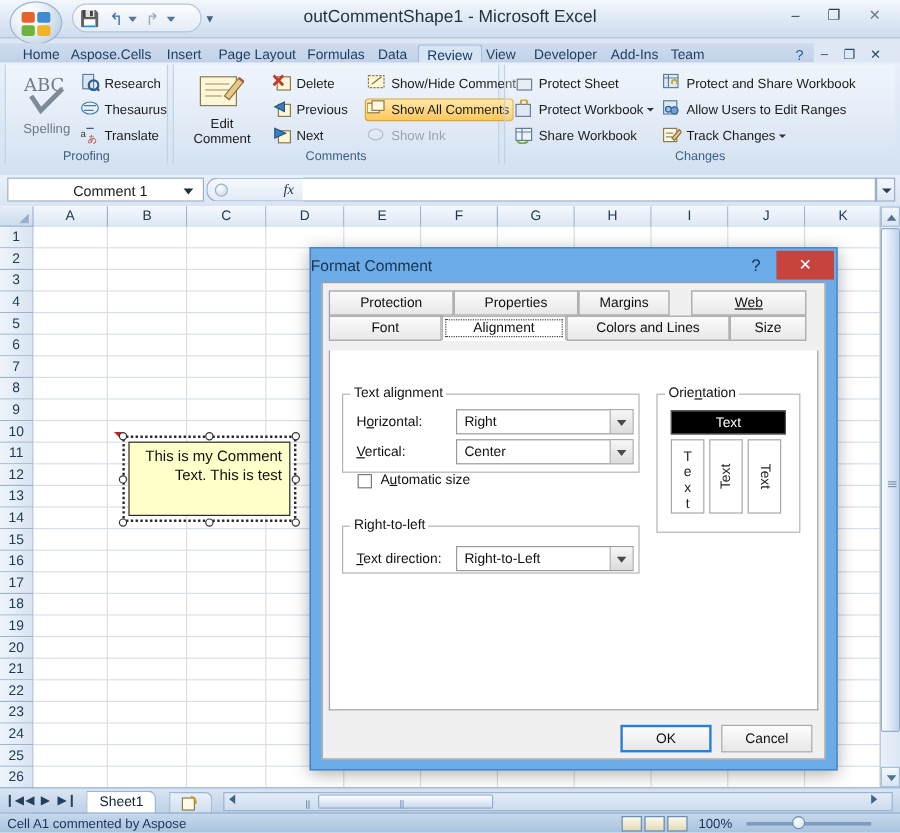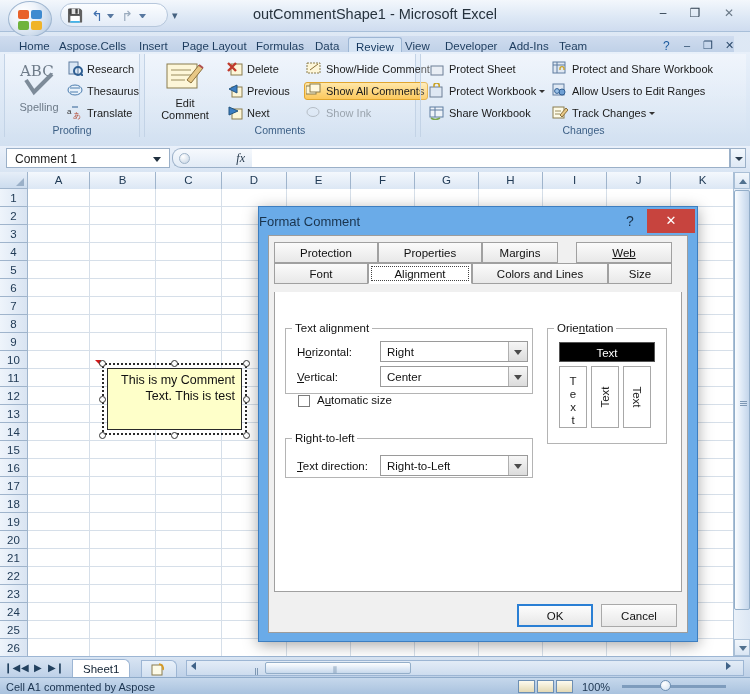--- a/index.html
+++ b/index.html
@@ -35,21 +35,21 @@
   .qat-more { position:absolute; left:172px; top:9px; font-size:11px; color:#4b6versus; color:#44617f; }
   .win-title { position:absolute; left:0; top:6px; width:750px; text-align:center;
     font-size:14.5px; color:#26323d; }
   .wbtn { position:absolute; top:2px; width:30px; height:22px; color:#2c3d4d;
     font-size:12px; line-height:22px; text-align:center; }
   .wbtn.min { left:648px; }
   .wbtn.max { left:680px; }
   .wbtn.close { left:712px; width:34px; color:#6b7a88; }
 
   
-  .tabstrip { position:absolute; left:0; top:36px; width:734px; height:20px;
+  .tabstrip { position:absolute; left:0; top:36px; width:678px; height:20px;
     background:linear-gradient(#cfdcef,#bdcfe6); border-bottom:1px solid #9db6d4; }
   .tabstrip .tab { position:absolute; top:1px; height:19px; padding:0 7px;
     font-size:11.5px; line-height:19px; color:#1d3c5e; white-space:nowrap; }
   .tabstrip .tab.active { background:#d6e4f4; border:1px solid #9db6d4;
     border-bottom:1px solid #d6e4f4; border-radius:3px 3px 0 0; color:#12365d; }
   .tb-right { position:absolute; top:3px; font-size:11px; color:#2c4a6b; }
 
   
   .ribbon { position:absolute; left:0; top:52px; width:750px; height:116px;
     background:linear-gradient(#e8f0fa,#d7e4f3 65%,#cddcee);
@@ -67,21 +67,21 @@
   .ritem.hl { background:linear-gradient(#ffe7a8,#fcc85c); border:1px solid #e0a52e;
     border-radius:3px; padding:0 3px 0 1px; }
   .bigbtn { position:absolute; text-align:center; font-size:11px; color:#1b1b1b;
     line-height:12px; }
   .caretdn { display:inline-block; width:0; height:0; margin-left:3px;
     border-left:3px solid transparent; border-right:3px solid transparent;
     border-top:3px solid #333; vertical-align:2px; }
 
   
   .fbar { position:absolute; left:0; top:146px; width:750px; height:24px;
-    background:linear-gradient(#e9f0fa,#dbe6f4); }
+    background:linear-gradient(#e9f0fa,#dbe6f4);text-align:center; }
   .namebox { position:absolute; left:6px; top:2px; width:164px; height:20px;
     background:#fff; border:1px solid #9bb0c8; font-size:12px; line-height:20px;
     padding-left:8px; color:#1a1a1a; }
   .namebox .nb-caret { position:absolute; right:8px; top:8px; width:0;height:0;
     border-left:4px solid transparent;border-right:4px solid transparent;
     border-top:5px solid #20303f; }
   .fbtns { position:absolute; left:172px; top:2px; width:80px; height:20px;
     border:1px solid #9bb0c8; border-right:none;
     background:linear-gradient(#f6f9fd,#e2ebf6); border-radius:9px 0 0 9px; }
   .fbtns .dot { position:absolute; left:6px; top:4px; width:11px; height:11px;

